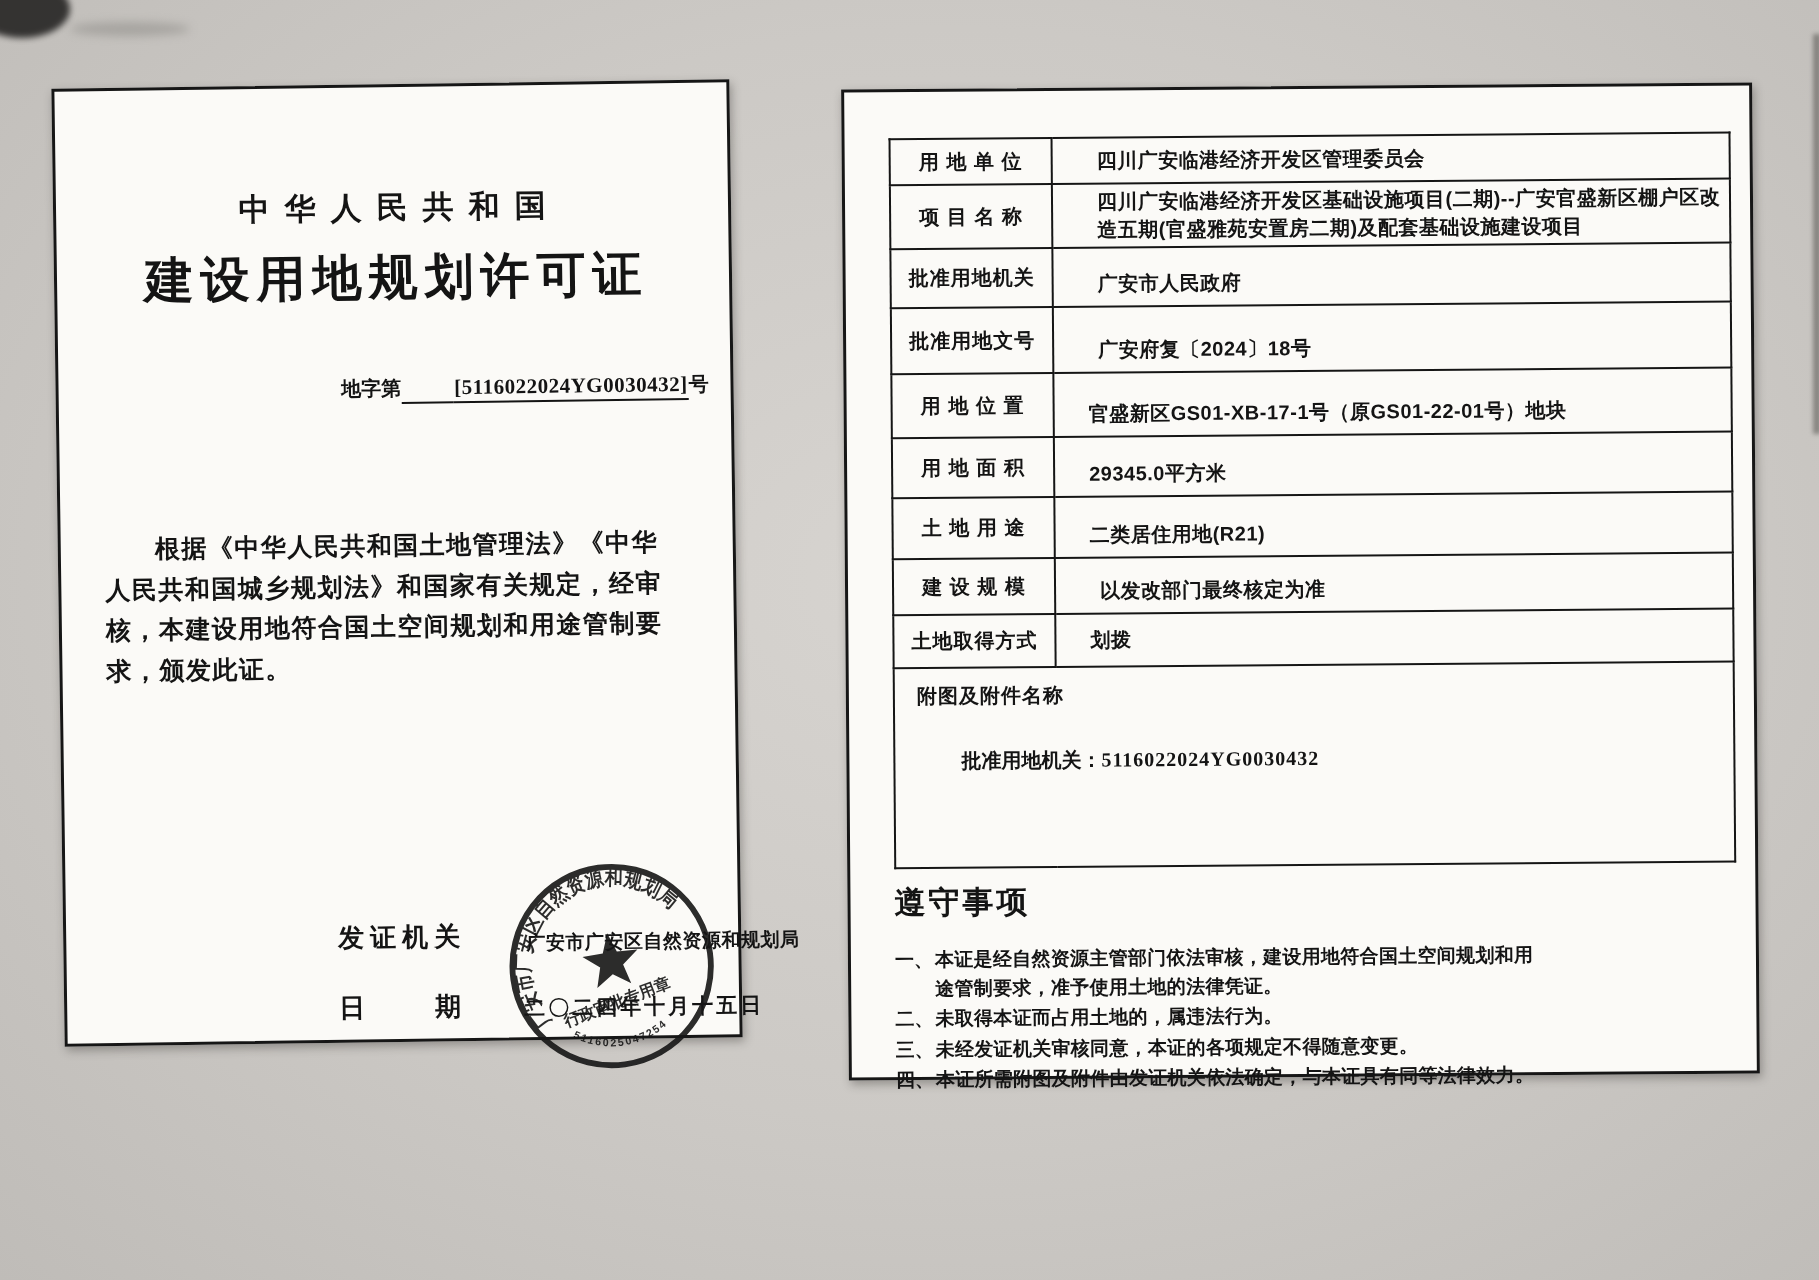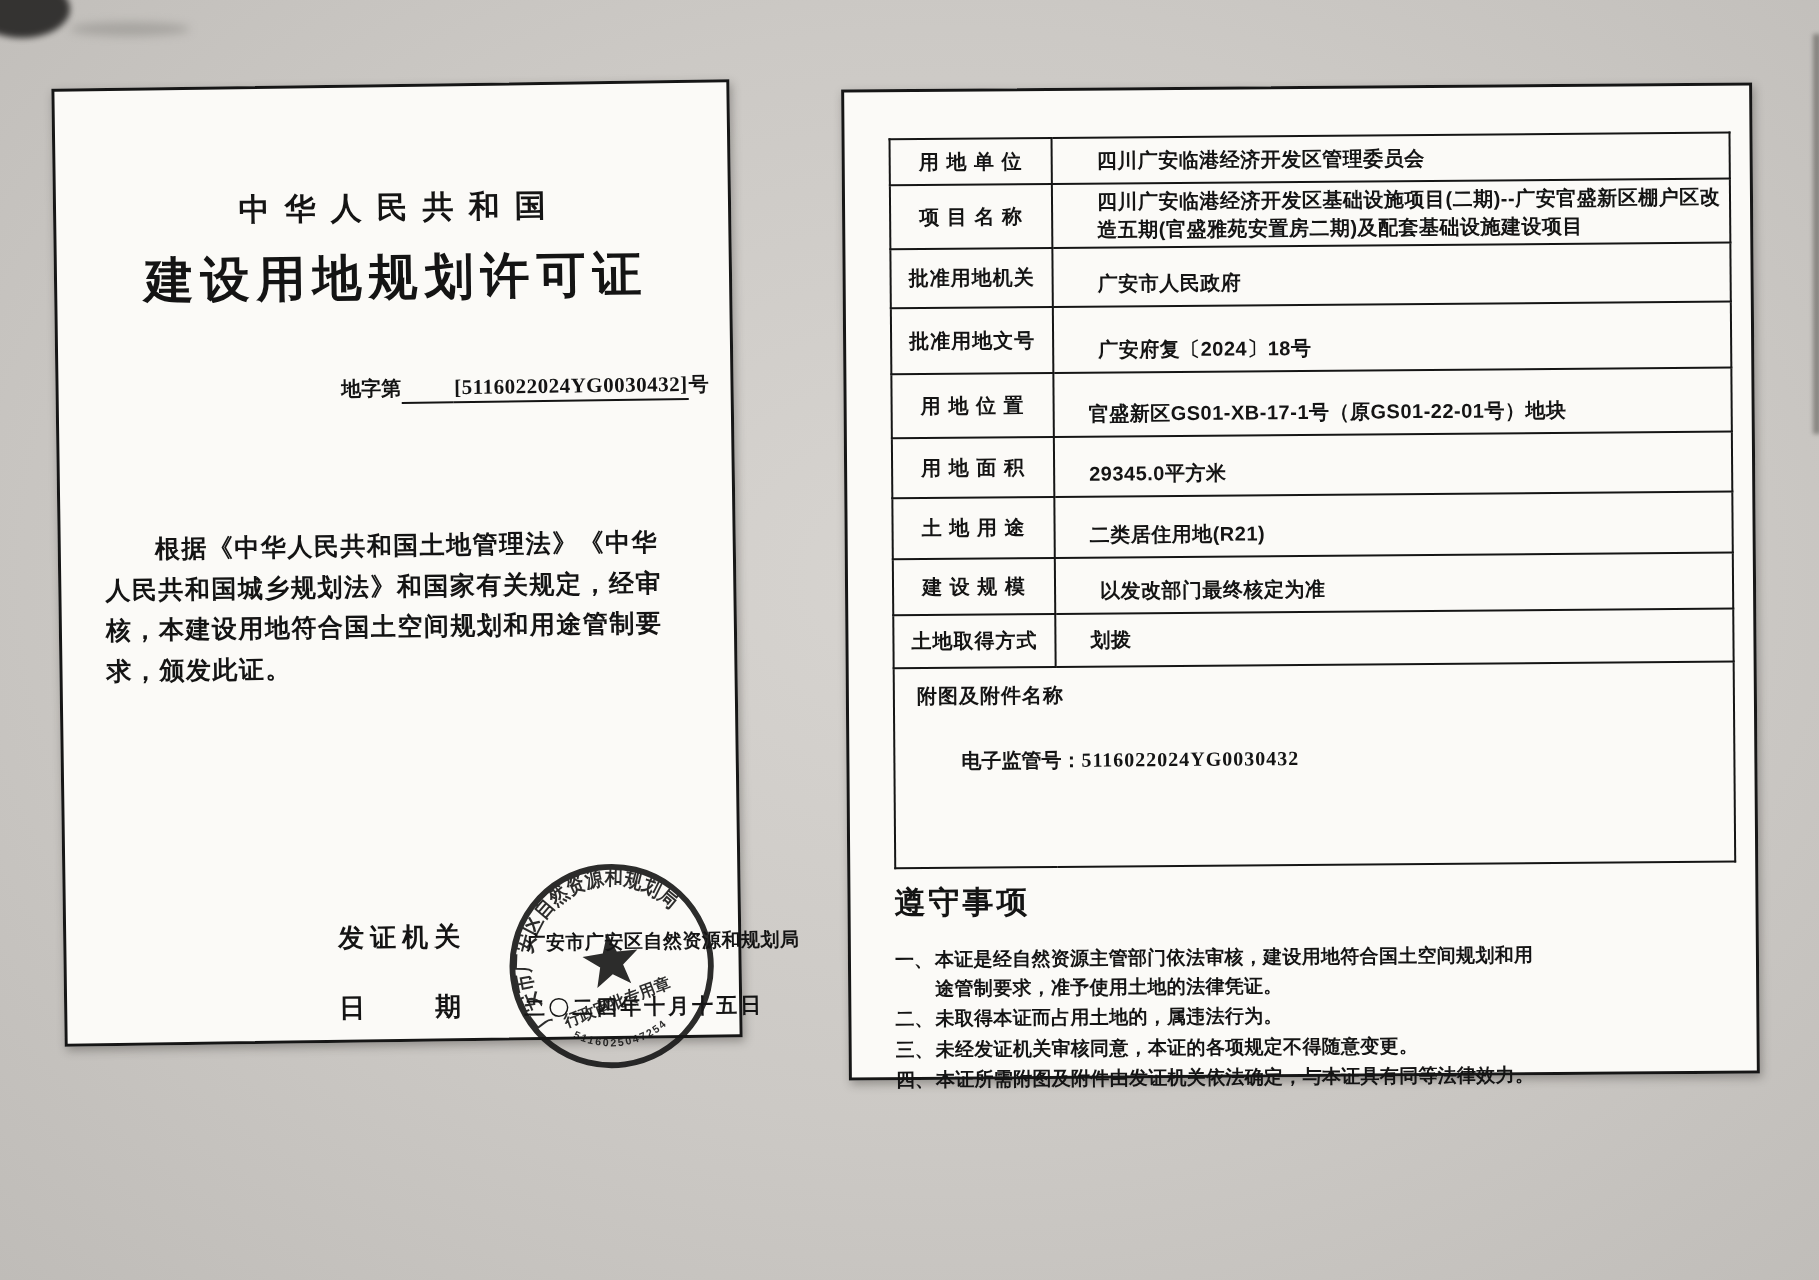--- a/index.html
+++ b/index.html
@@ -139,21 +139,21 @@
       <td class="val v-bottom pad-wide">以发改部门最终核定为准</td>
     </tr>
     <tr class="rh9">
       <td class="lbl">土地取得方式</td>
       <td class="val v-center" style="padding-left:34px">划拨</td>
     </tr>
     <tr class="r-attach">
       <td colspan="2" class="attach-cell">
         <div class="attach-label">附图及附件名称</div>
         <div class="supervision">
-          <span>电子监管号：</span><span class="num">5116022024YG0030432</span>
+          <span>批准用地机关：</span><span class="num">5116022024YG0030432</span>
         </div>
       </td>
     </tr>
   </tbody>
     </table>
 
   <div class="notice">
     <div class="notice-title">遵守事项</div>
     <div class="notice-item">
       <span class="n">一、</span>

